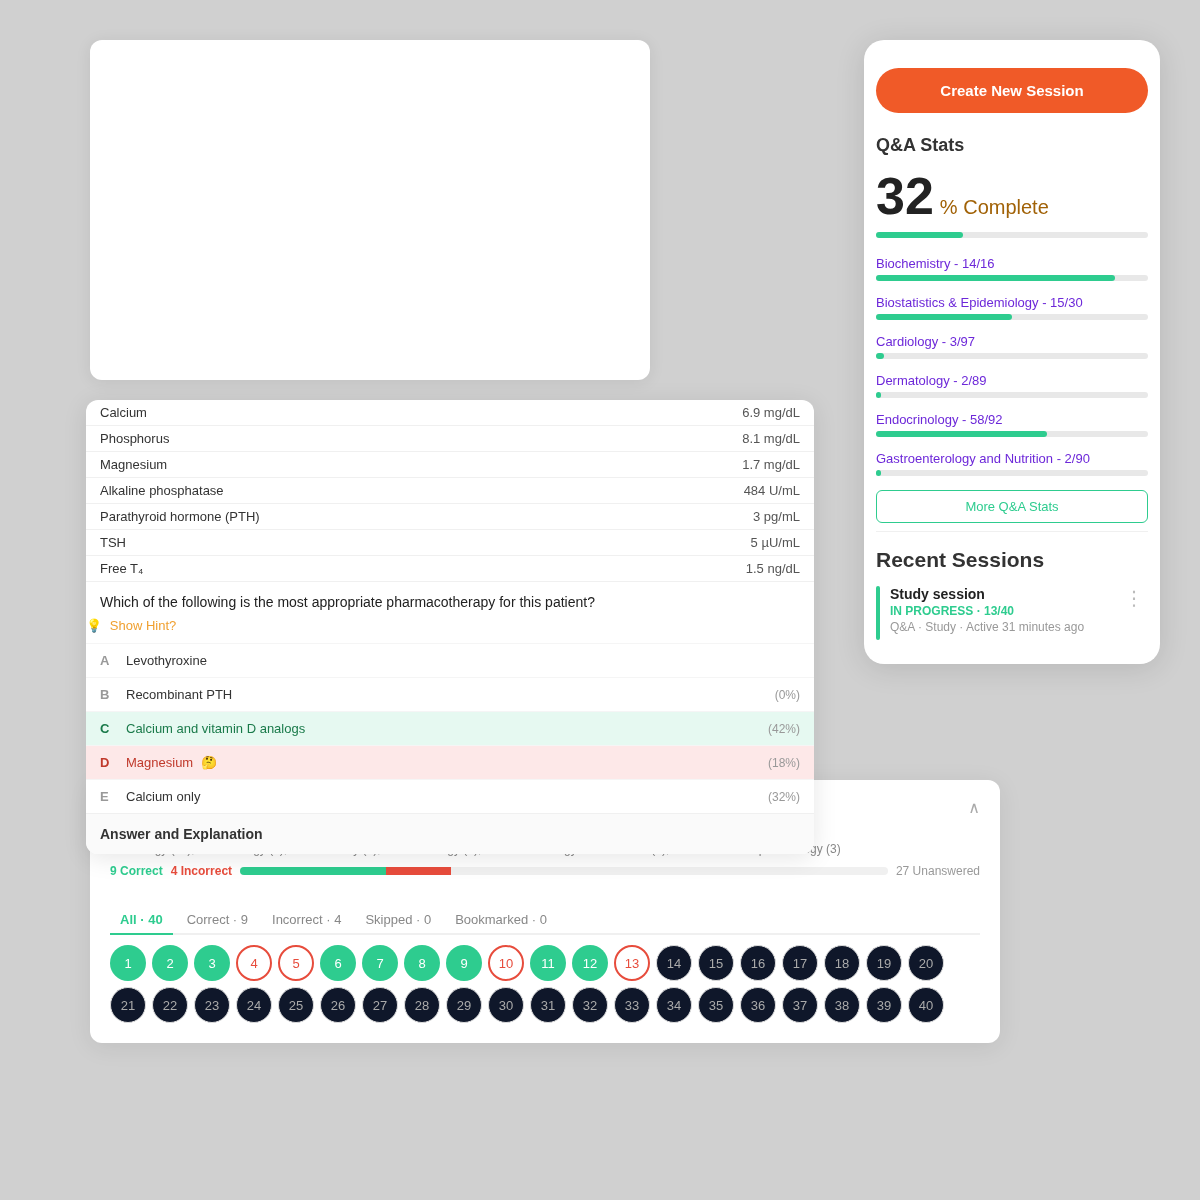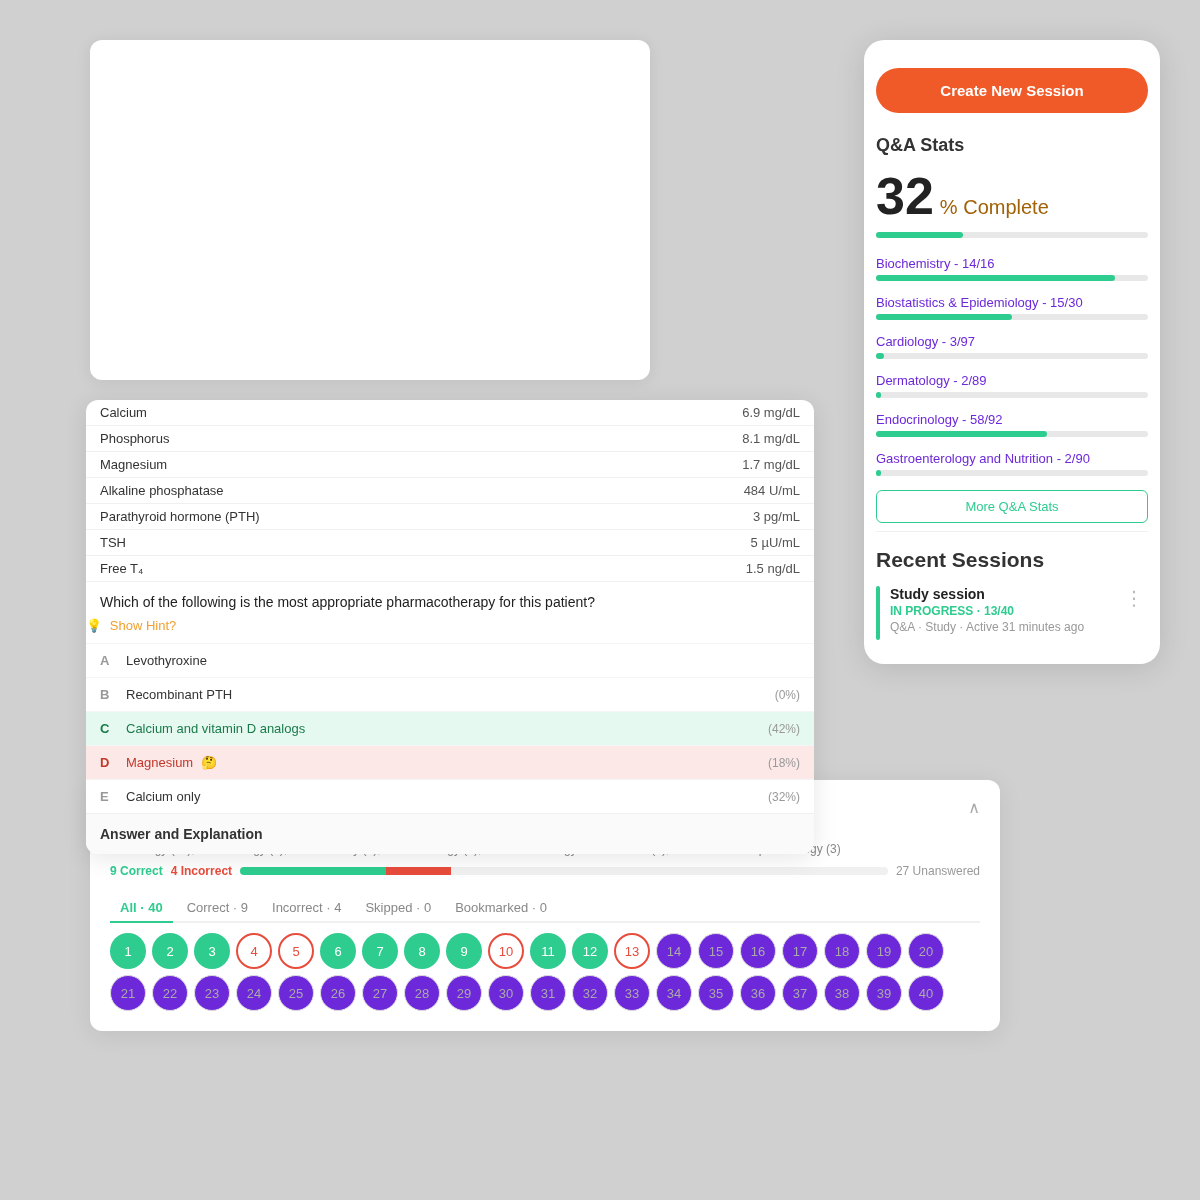--- a/index.html
+++ b/index.html
@@ -319,21 +319,21 @@
     }
     .unanswered-label {
       font-size: 12px;
       color: #999;
       margin-left: auto;
     }
 
     .tabs-row {
       display: flex;
       gap: 4px;
-      margin: 16px 0 10px;
+      margin: 28px 0 10px;
       border-bottom: 2px solid #f0f0f0;
     }
     .tab-item {
       font-size: 13px;
       padding: 6px 10px;
       cursor: pointer;
       color: #888;
       border-bottom: 2px solid transparent;
       margin-bottom: -2px;
     }
@@ -364,21 +364,21 @@
       color: #fff;
     }
     .num-bubble.red-outline {
       border: 2px solid #e74c3c;
       color: #e74c3c;
       background: #fff;
     }
     .num-bubble.gray-outline {
       border: 1.5px solid #ddd;
       color: #aaa;
-      background: #6d28d9;
+      background: #0f172a;
     }
 
     
     .question-bg-card {
       position: absolute;
       top: 40px;
       left: 90px;
       width: 560px;
       height: 340px;
       background: #fff;

